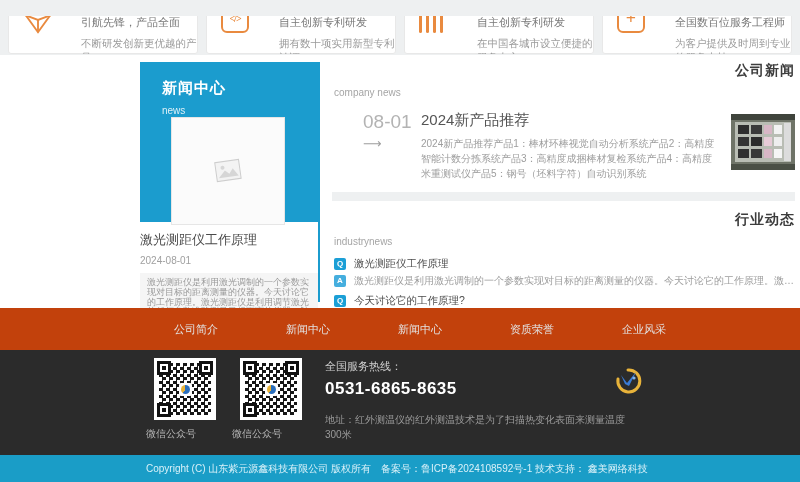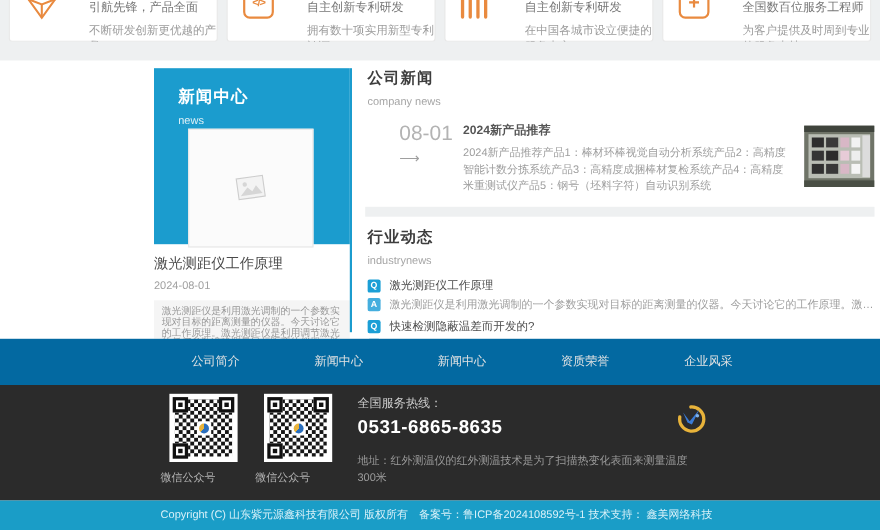--- a/index.html
+++ b/index.html
@@ -1,20 +1,20 @@
 <!DOCTYPE html>
 <html><head>
 <meta charset="utf-8">
 <style>
   * { margin:0; padding:0; box-sizing:border-box; }
   body { font-family:"Liberation Sans","DejaVu Sans",sans-serif; background:#eef0f1; }
   .page { position:relative; width:800px; height:482px; background:#eef0f1; overflow:hidden; }
 
   
-  .top-strip { position:absolute; top:0; left:0; right:0; height:38px; overflow:hidden; }
+  .top-strip { position:absolute; top:16px; left:0; right:0; height:38px; overflow:hidden;font-family:Liberation Serif, serif; }
   .cards { display:flex; gap:8px; padding:0 8px; margin-top:-26px; }
   .card { flex:1; height:64px; background:#fff; border:1px solid #e8e8e8; border-radius:3px;
           display:flex; align-items:flex-start; padding:0 0 0 14px; }
   .f-icon { width:32px; margin-top:14px; margin-right:26px; flex:0 0 32px; color:#e98a3f; }
   .icon-box { width:28px; height:28px; border:2px solid #e98a3f; border-radius:6px;
               color:#e98a3f; font-weight:bold; text-align:center; }
   .icon-box.code { font-size:10px; line-height:24px; letter-spacing:-1px; }
   .icon-box.plus { font-size:18px; line-height:23px; }
   .bars { display:flex; gap:4px; margin-top:3px; }
   .bars i { width:3px; height:25px; background:#e98a3f; border-radius:2px; }
@@ -34,44 +34,44 @@
             display:flex; align-items:center; justify-content:center; cursor:pointer; }
   .article { margin-top:9px; }
   .a-title { font-size:13px; color:#4a4a4a; cursor:pointer; }
   .a-date { font-size:10px; color:#a0a0a0; margin-top:6px; }
   .a-excerpt { margin-top:7px; background:#f5f5f5; padding:5px 7px; font-size:9px;
                line-height:9.8px; color:#999; height:48px; overflow:hidden; }
 
   .vline { position:absolute; left:318px; top:7px; bottom:6px; width:2px; background:#1b9cce; }
 
   .news-right { position:absolute; left:334px; top:7px; right:5px; }
-  .h-title { font-size:14px; font-weight:bold; color:#3d3d3d; letter-spacing:1px; }
+  .h-title { font-size:14px; font-weight:bold; color:#3d3d3d; letter-spacing:1px;text-align:right; }
   .h-sub { font-size:10px; color:#a5a5a5; margin-top:7px; }
   .news-item { display:flex; margin-top:13px;margin-left:29px; }
   .date-col { width:58px; flex:0 0 58px; }
   .big-date { font-size:19px; color:#b3b3b3; }
   .arrow { font-size:13px; color:#9f9f9f; margin-top:3px; cursor:pointer; }
   .item-body { flex:1; padding-right:12px; }
-  .item-title { font-size:11px; font-weight:bold; color:#555; cursor:pointer; }
+  .item-title { font-size:15px; font-weight:normal; color:#555; cursor:pointer; }
   .item-excerpt { font-size:10px; color:#9d9d9d; line-height:15px; margin-top:6px;
                   height:45px; overflow:hidden; }
   .thumb { width:64px; height:56px; flex:0 0 64px; margin-top:3px; cursor:pointer; }
   .band { height:9px; background:#eef0f1; margin:11px 0 10px -2px; }
   .qa-list { margin-top:10px; }
   .qa-row { display:flex; align-items:center; margin-bottom:3px; white-space:nowrap; overflow:hidden; }
   .badge { width:12px; height:12px; flex:0 0 12px; border-radius:2px; background:#1b9fd6;
            color:#fff; font-size:8px; font-weight:bold; text-align:center; line-height:12px;
            margin-right:8px; }
   .badge.ab { background:#45aede; }
   .q-text { font-size:10.5px; color:#4c4c4c; cursor:pointer; overflow:hidden; text-overflow:ellipsis; }
   .a-text { font-size:10px; color:#9d9d9d; overflow:hidden; text-overflow:ellipsis; }
   .qa-pair { margin-bottom:6px; }
 
   
-  .fnav { position:absolute; top:308px; left:0; right:0; height:42px; background:#0369a1; }
+  .fnav { position:absolute; top:308px; left:0; right:0; height:42px; background:#c2410c; }
   .fnav-inner { position:absolute; left:140px; width:560px; height:42px; display:flex; }
   .fnav-item { flex:1; text-align:center; line-height:42px; font-size:11px; color:#e3e3e3; cursor:pointer; }
 
   .fmain { position:absolute; top:350px; left:0; right:0; height:105px; background:#2b2b2b; }
   .qr-block { position:absolute; top:8px; width:78px; text-align:left; }
   .qr { position:relative; width:62px; height:62px; background:#fff; margin:0 auto; }
   .qr .noise { position:absolute; inset:5px;
                background:repeating-conic-gradient(#161616 0% 25%, #fff 0% 50%) 0 0 / 7px 7px; }
   .finder { position:absolute; width:14px; height:14px; border:3px solid #111; background:#fff; }
   .finder::after { content:""; position:absolute; inset:2px; background:#111; }
@@ -222,21 +222,21 @@
             </div>
             <div class="qa-row">
               <span class="badge ab">A</span>
               <span class="a-text">激光测距仪是利用激光调制的一个参数实现对目标的距离测量的仪器。今天讨论它的工作原理。激光测距仪是利用调...</span>
             </div>
           </div>
 
           <div class="qa-pair">
             <div class="qa-row">
               <span class="badge">Q</span>
-              <span class="q-text">快速检测隐蔽温差而开发的?</span>
+              <span class="q-text">今天讨论它的工作原理?</span>
             </div>
             <div class="qa-row">
               <span class="badge ab">A</span>
               <span class="a-text">激光测距仪(Laser rangefinder)是一种使用调制激光的参数对目标进行距离测量的仪器。激光测距仪的测试范围...</span>
             </div>
           </div>
 
           <div class="qa-pair">
             <div class="qa-row">
               <span class="badge">Q</span>

